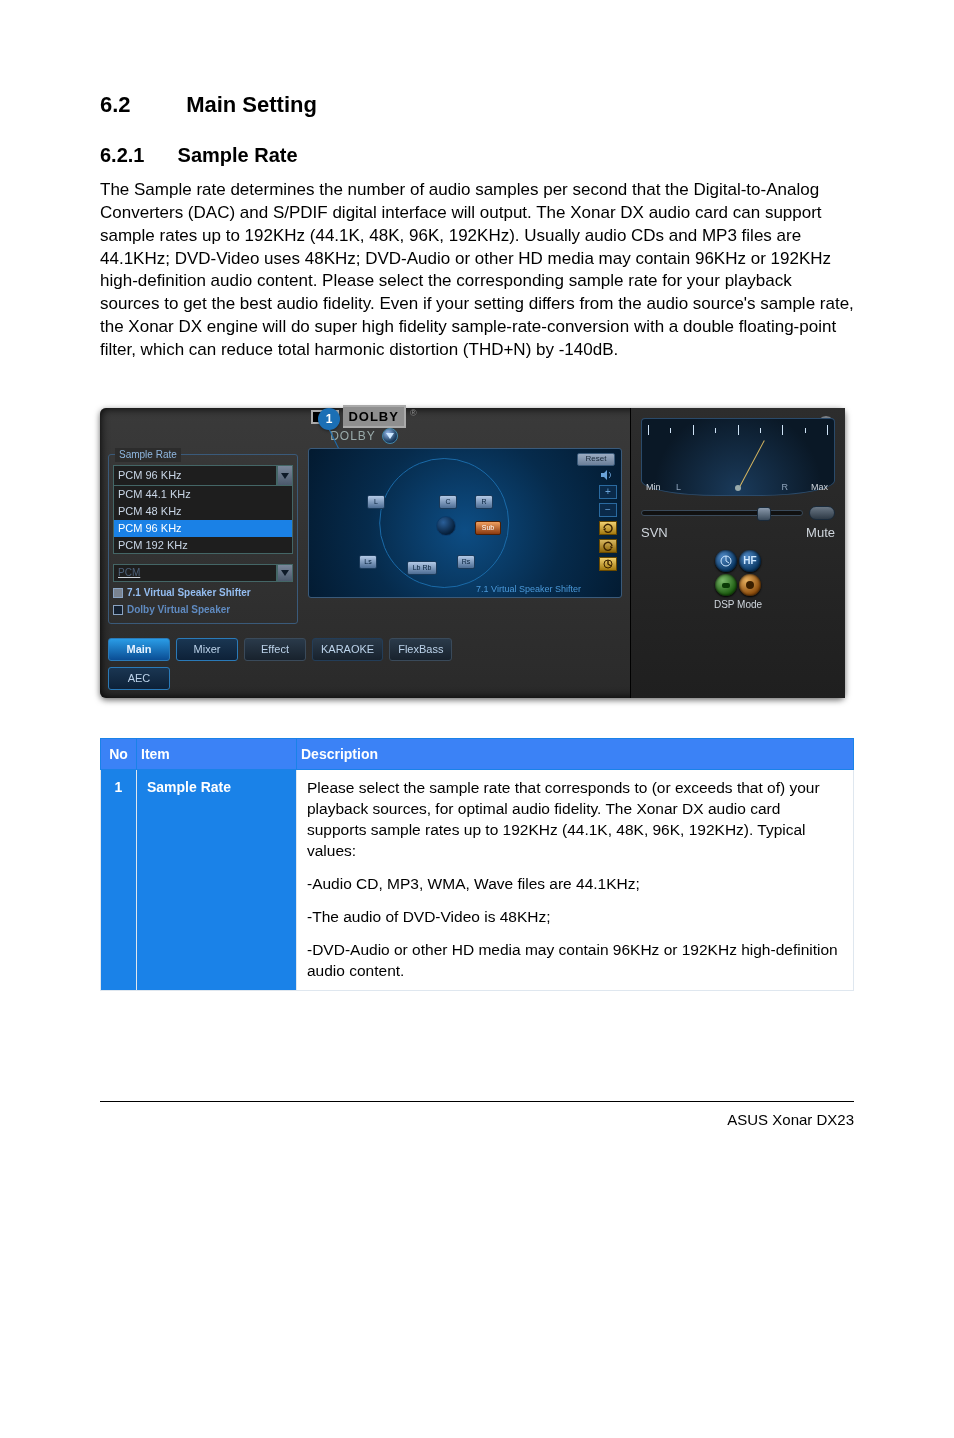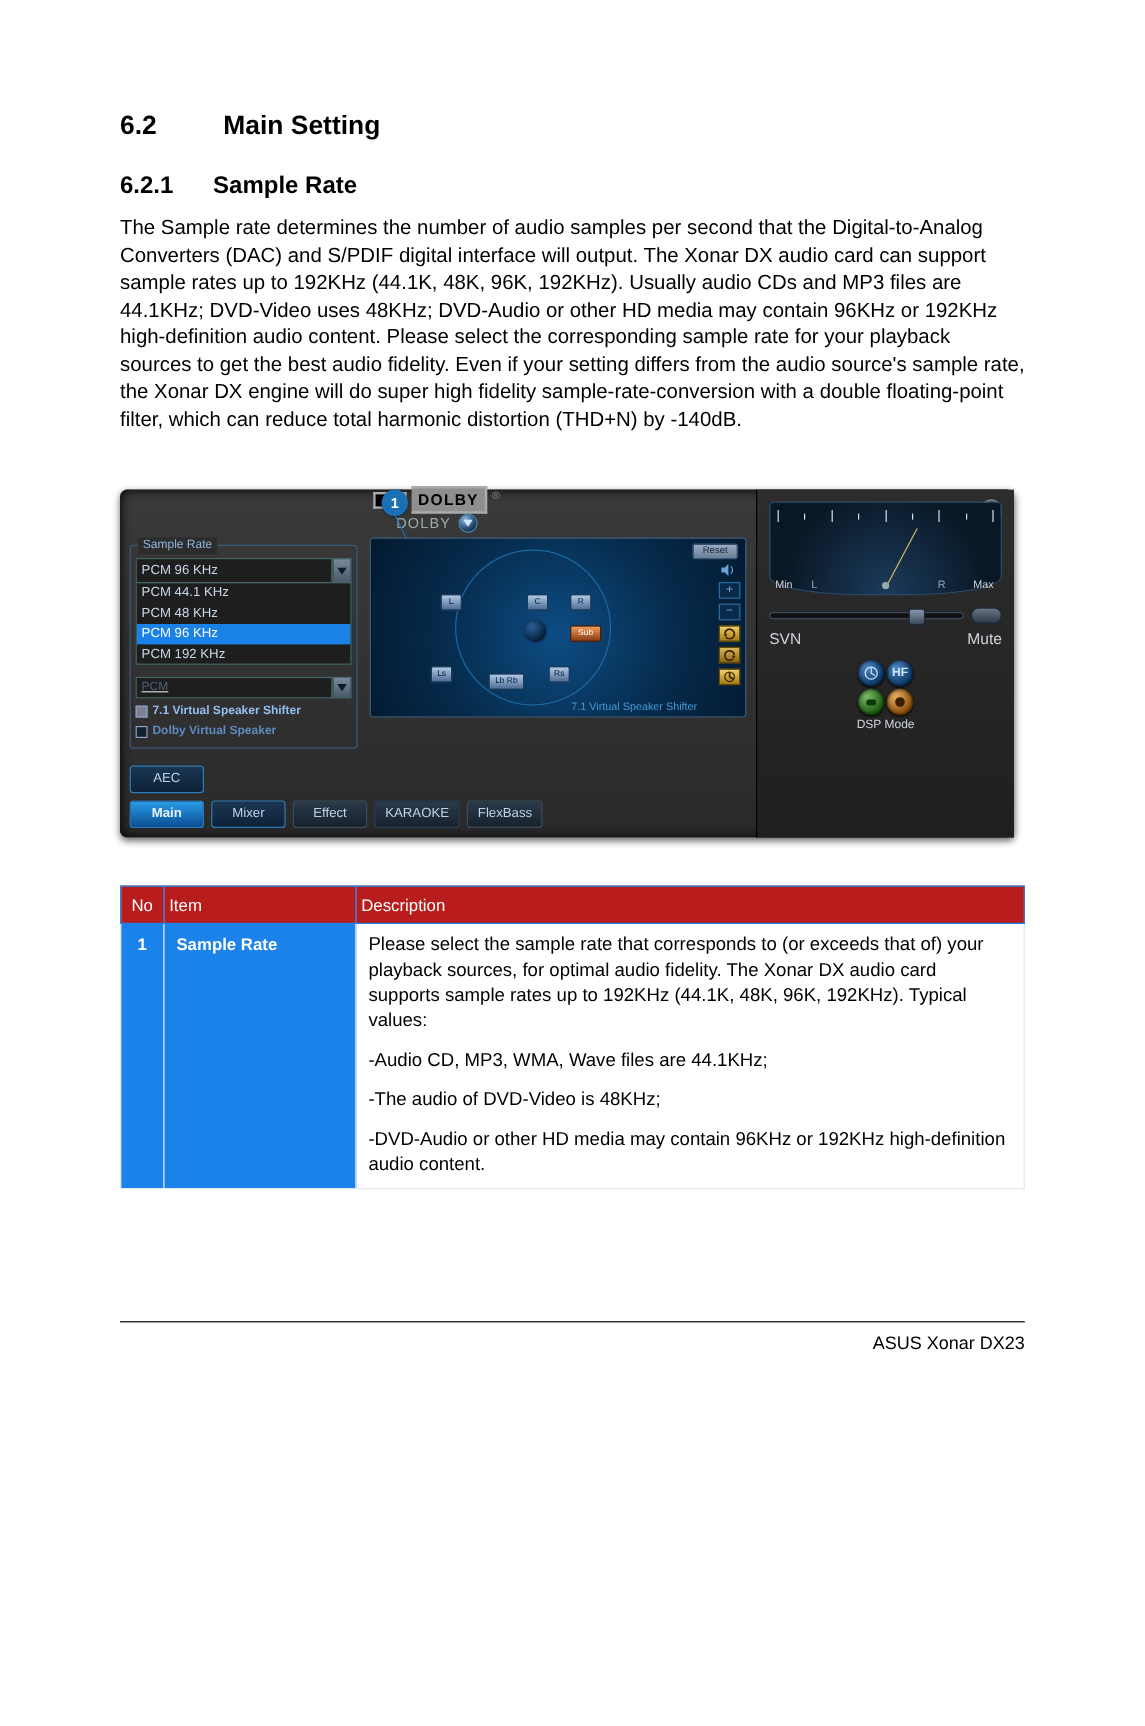--- a/index.html
+++ b/index.html
@@ -119,21 +119,21 @@
   .lbl-row{ display:flex; justify-content:space-between; margin-top:4px; color:#cfd5dc; font-size:13px;}
   .dsp-row{ margin-top:8px; text-align:center; }
   .dsp-icons{ display:flex; justify-content:center; gap:2px; }
   .dsp-circle{ width:22px;height:22px;border-radius:50%;background:radial-gradient(circle at 35% 30%, #4d86c2,#0a3864 70%); display:flex;align-items:center;justify-content:center; color:#cfe8ff; font-size:10px; font-weight:bold; box-shadow: inset 0 0 3px #000, 0 1px 2px #000;}
   .dsp-circle.green{ background:radial-gradient(circle at 35% 30%, #7ab86a,#1a5a0e 70%); color:#0a2a06;}
   .dsp-circle.orange{ background:radial-gradient(circle at 35% 30%, #e6b060,#8a4a0a 70%); color:#3a1f00;}
   .dsp-label{ margin-top:2px; color:#cfd5dc; font-size:10px;}
 
   
   table.desc { width:100%; border-collapse:collapse; margin-top:20px; border:1px solid #dfe7ef;}
-  table.desc th { background:#b91c1c; color:#fff; text-align:left; font-size:14px; font-weight:normal; padding:6px 4px; border:1px solid #1a82e8;}
+  table.desc th { background:#3b82f6; color:#fff; text-align:left; font-size:14px; font-weight:bold; padding:6px 4px; border:1px solid #1a82e8;}
   table.desc th.no{ width:36px; text-align:center;}
   table.desc th.item{ width:160px;}
   table.desc td { padding:8px 10px; font-size:15.5px; border:1px solid #dfe7ef; vertical-align:top;}
   table.desc td.no{ background:#1a82e8; color:#fff; text-align:center; font-weight:bold; font-size:14px;}
   table.desc td.item{ background:#1a82e8; color:#fff; font-weight:bold; font-size:14px;}
   table.desc td.descell p{ margin-bottom:12px;}
   table.desc td.descell p:last-child{ margin-bottom:0;}
 
   .footer { margin-top:110px; border-top:1px solid #000; padding-top:8px; display:flex; justify-content:space-between; font-size:15px;}
   .footer .prod{ flex:1; text-align:right;}
@@ -256,28 +256,28 @@
                   <circle cx="6" cy="5" r="4" stroke="#3a2200" fill="none"></circle>
                 </svg>
             </span>
           </div>
         </div>
       </div>
 
       <div class="tabs-row">
         <div class="tabs-col">
           <div class="tabstrip">
-            <div class="tab">AEC</div>
-          </div>
-          <div class="tabstrip">
             <div class="tab active">Main</div>
             <div class="tab">Mixer</div>
             <div class="tab dark">Effect</div>
             <div class="tab dark kar">KARAOKE</div>
             <div class="tab dark">FlexBass</div>
+          </div>
+          <div class="tabstrip">
+            <div class="tab">AEC</div>
           </div>
         </div>
       </div>
     </div>
 
     <div class="panel-right">
       <span class="info-circle">i</span>
       <div class="vu">
         <div class="vu-ticks">
             <span class="big"></span>

